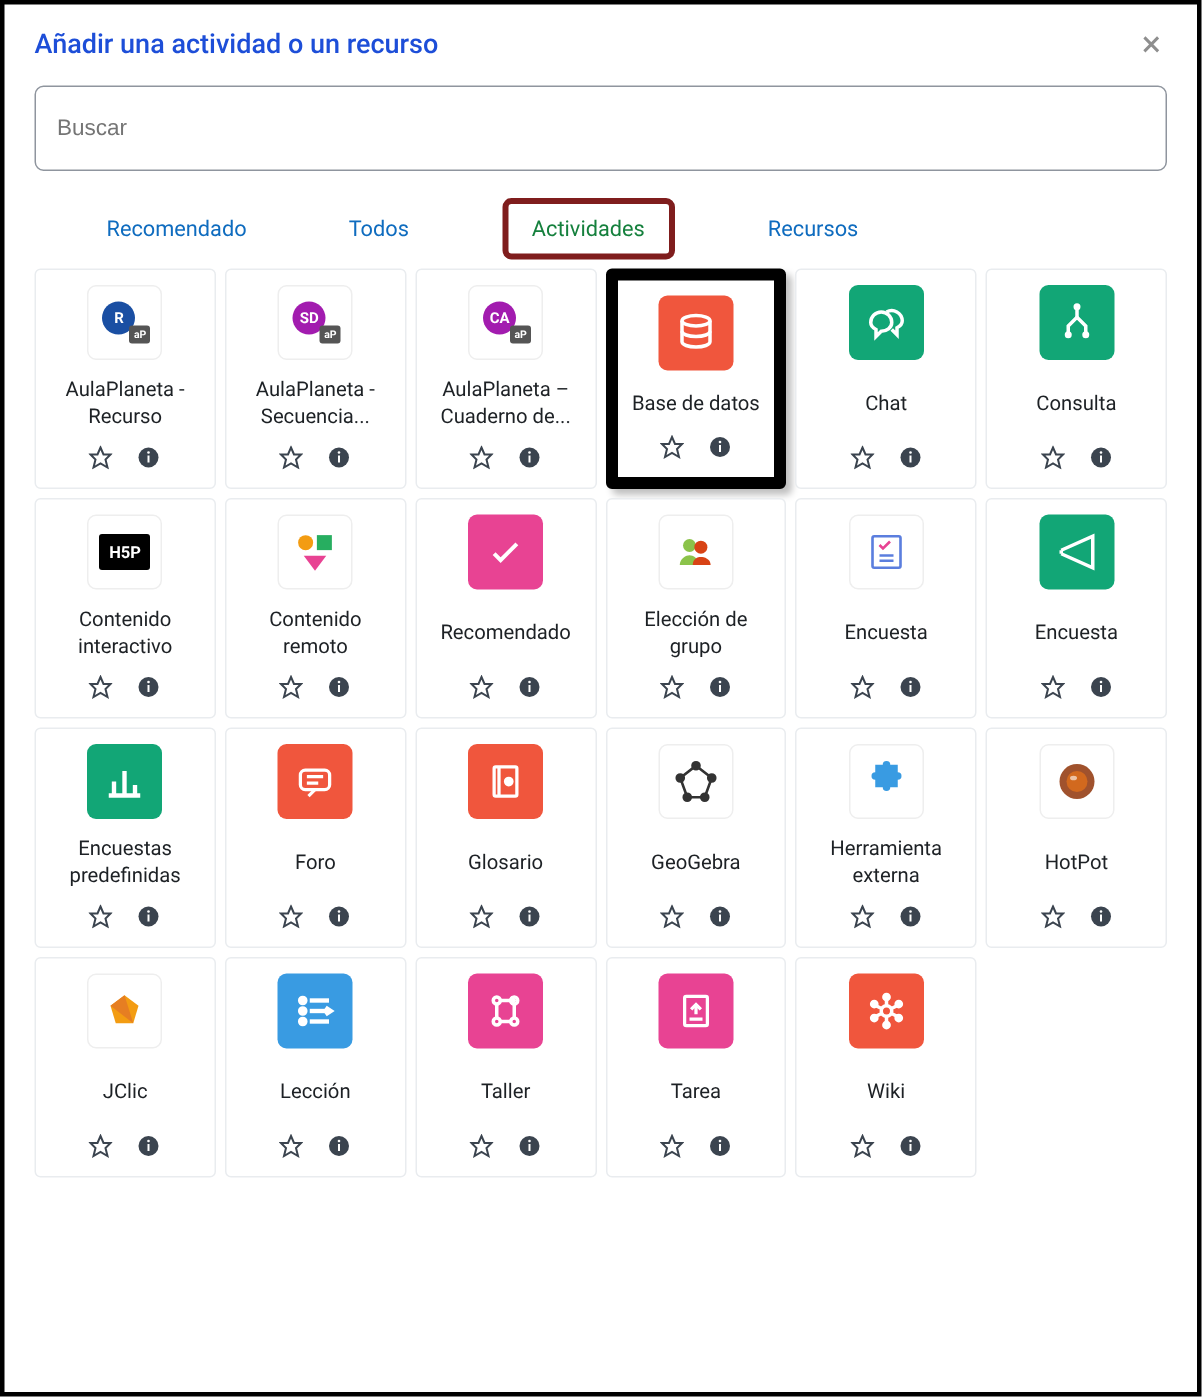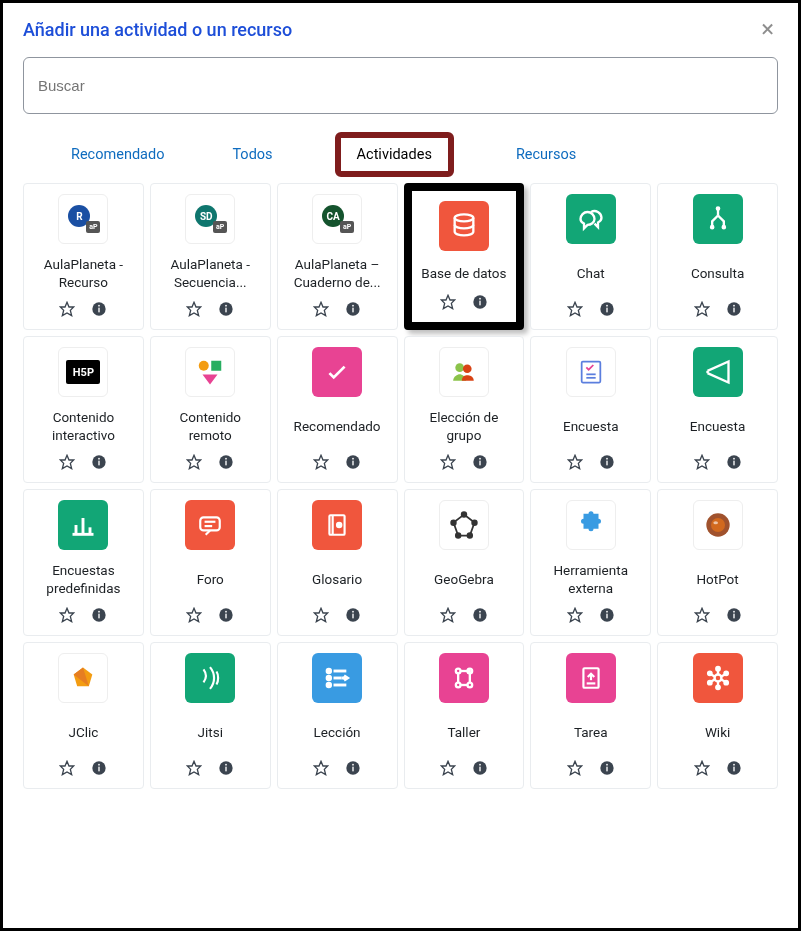--- a/index.html
+++ b/index.html
@@ -49,22 +49,22 @@
     align-items: center;
   }
   .tab {
     font-size: 14.5px;
     color: #0f6cbf;
     padding: 10px 6px;
     cursor: pointer;
     margin-left: 28px;
   }
   .tab.active {
-    color: #000000;
-    border: 6px solid #7f1d1d;
+    color: #15803d;
+    border: 4px solid #7f1d1d;
     border-radius: 6px;
     padding: 8px 16px;
   }
   .grid {
     display: grid;
     grid-template-columns: repeat(6, 1fr);
     gap: 6px;
     margin-top: 6px;
   }
   .card {
@@ -169,40 +169,40 @@
           <span><svg class="info-icon" viewBox="0 0 24 24" fill="currentColor">
               <circle cx="12" cy="12" r="10"></circle>
               <rect x="11" y="10" width="2" height="7" fill="#fff"></rect>
               <circle cx="12" cy="7" r="1.3" fill="#fff"></circle>
             </svg></span>
         </div>
       </div>
       <div class="card">
         <div class="icon-box bg-white">
           <div class="ap-badge">
-            <div class="ap-circle" style="background:#0f766e">SD</div>
+            <div class="ap-circle" style="background:#a21caf">SD</div>
             <div class="ap-sq">aP</div>
           </div>
         </div>
         <div class="card-label">AulaPlaneta - Secuencia...</div>
         <div class="card-actions">
           <span><svg class="star-icon" viewBox="0 0 24 24" fill="none" stroke="currentColor" stroke-width="2">
               <polygon points="12,2 15,9 22,9 17,14 19,22 12,18 5,22 7,14 2,9 9,9"></polygon>
             </svg></span>
           <span><svg class="info-icon" viewBox="0 0 24 24" fill="currentColor">
               <circle cx="12" cy="12" r="10"></circle>
               <rect x="11" y="10" width="2" height="7" fill="#fff"></rect>
               <circle cx="12" cy="7" r="1.3" fill="#fff"></circle>
             </svg></span>
         </div>
       </div>
       <div class="card">
         <div class="icon-box bg-white">
           <div class="ap-badge">
-            <div class="ap-circle" style="background:#14532d">CA</div>
+            <div class="ap-circle" style="background:#a21caf">CA</div>
             <div class="ap-sq">aP</div>
           </div>
         </div>
         <div class="card-label">AulaPlaneta – Cuaderno de...</div>
         <div class="card-actions">
           <span><svg class="star-icon" viewBox="0 0 24 24" fill="none" stroke="currentColor" stroke-width="2">
               <polygon points="12,2 15,9 22,9 17,14 19,22 12,18 5,22 7,14 2,9 9,9"></polygon>
             </svg></span>
           <span><svg class="info-icon" viewBox="0 0 24 24" fill="currentColor">
               <circle cx="12" cy="12" r="10"></circle>
@@ -512,40 +512,20 @@
         </div>
       </div>
       <div class="card">
         <div class="icon-box bg-white">
           <svg width="28" height="28" viewBox="0 0 24 24">
             <path d="M12 3 L20 9 L17 19 L7 19 L4 9 Z" fill="#f39c12"></path>
             <path d="M12 3 L17 19 L4 9 Z" fill="#e67e22"></path>
           </svg>
         </div>
         <div class="card-label">JClic</div>
-        <div class="card-actions">
-          <span><svg class="star-icon" viewBox="0 0 24 24" fill="none" stroke="currentColor" stroke-width="2">
-              <polygon points="12,2 15,9 22,9 17,14 19,22 12,18 5,22 7,14 2,9 9,9"></polygon>
-            </svg></span>
-          <span><svg class="info-icon" viewBox="0 0 24 24" fill="currentColor">
-              <circle cx="12" cy="12" r="10"></circle>
-              <rect x="11" y="10" width="2" height="7" fill="#fff"></rect>
-              <circle cx="12" cy="7" r="1.3" fill="#fff"></circle>
-            </svg></span>
-        </div>
-      </div>
-      <div class="card">
-        <div class="icon-box bg-green">
-          <svg width="26" height="26" viewBox="0 0 24 24" fill="none" stroke="#fff" stroke-width="2">
-            <path d="M6 4c3 4 3 8 0 12"></path>
-            <path d="M12 2c5 6 5 14 0 20"></path>
-            <path d="M18 6c2 3 2 9 0 12"></path>
-          </svg>
-        </div>
-        <div class="card-label">Jitsi</div>
         <div class="card-actions">
           <span><svg class="star-icon" viewBox="0 0 24 24" fill="none" stroke="currentColor" stroke-width="2">
               <polygon points="12,2 15,9 22,9 17,14 19,22 12,18 5,22 7,14 2,9 9,9"></polygon>
             </svg></span>
           <span><svg class="info-icon" viewBox="0 0 24 24" fill="currentColor">
               <circle cx="12" cy="12" r="10"></circle>
               <rect x="11" y="10" width="2" height="7" fill="#fff"></rect>
               <circle cx="12" cy="7" r="1.3" fill="#fff"></circle>
             </svg></span>
         </div>

